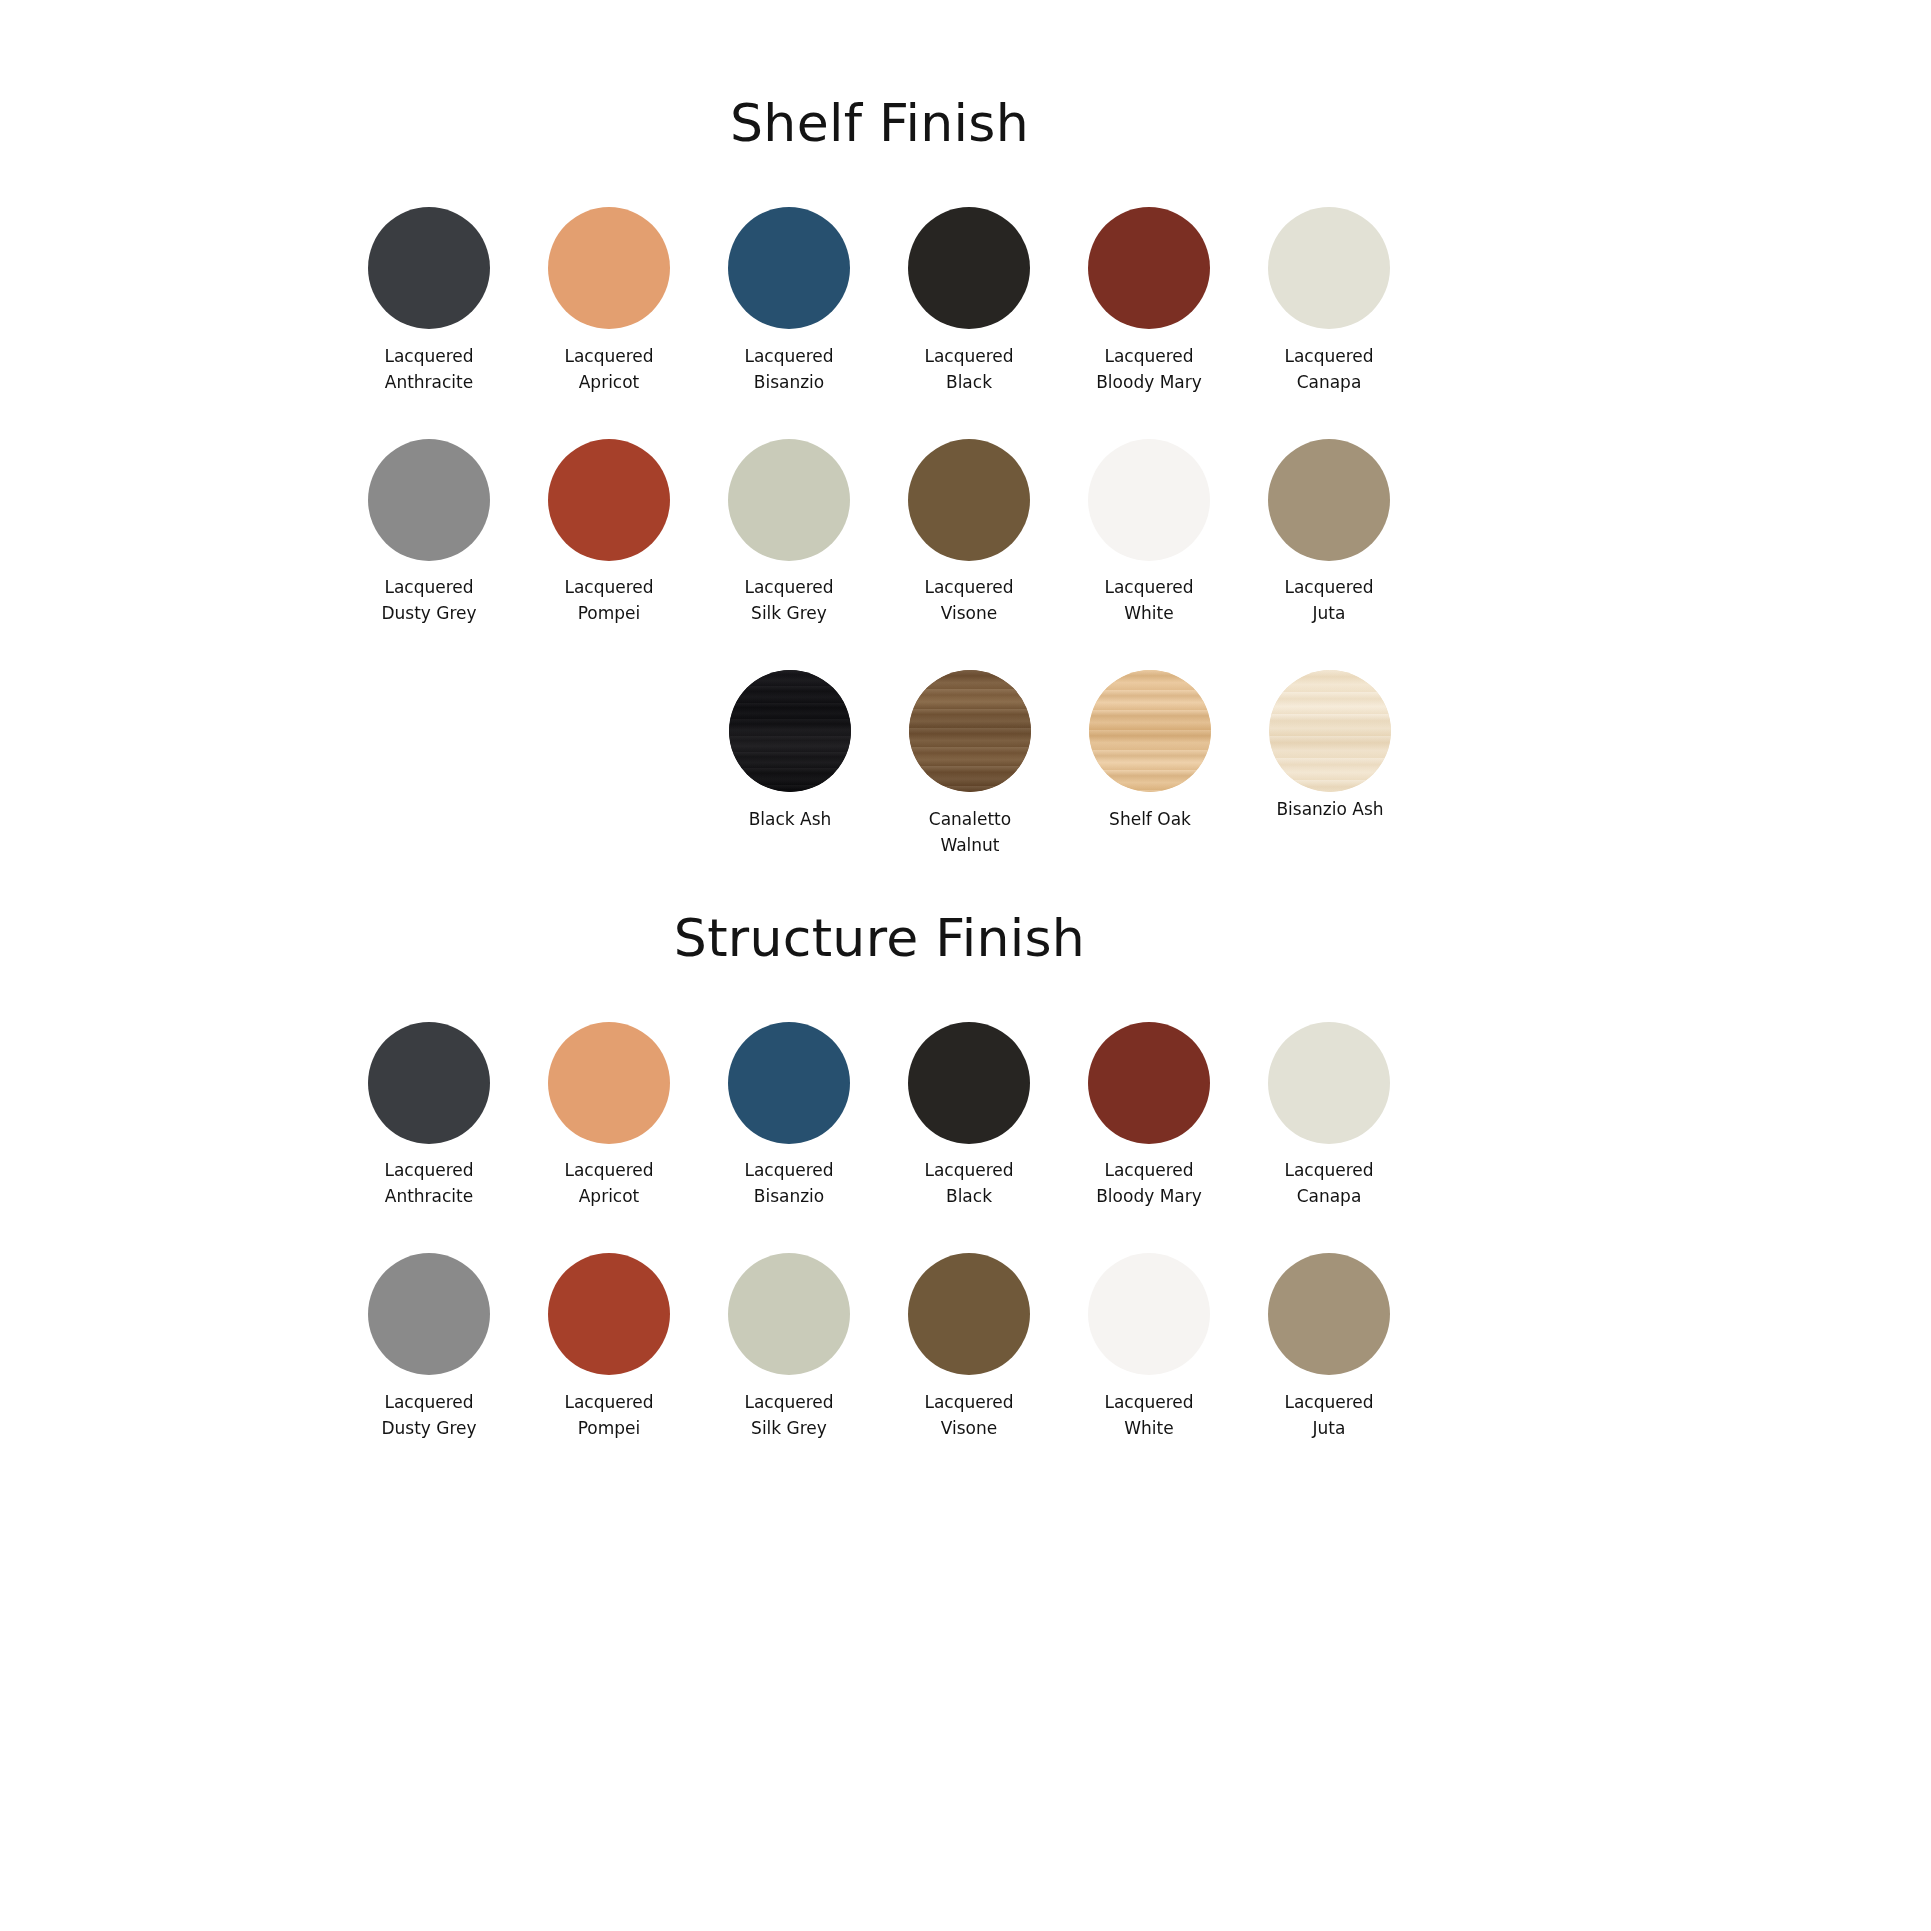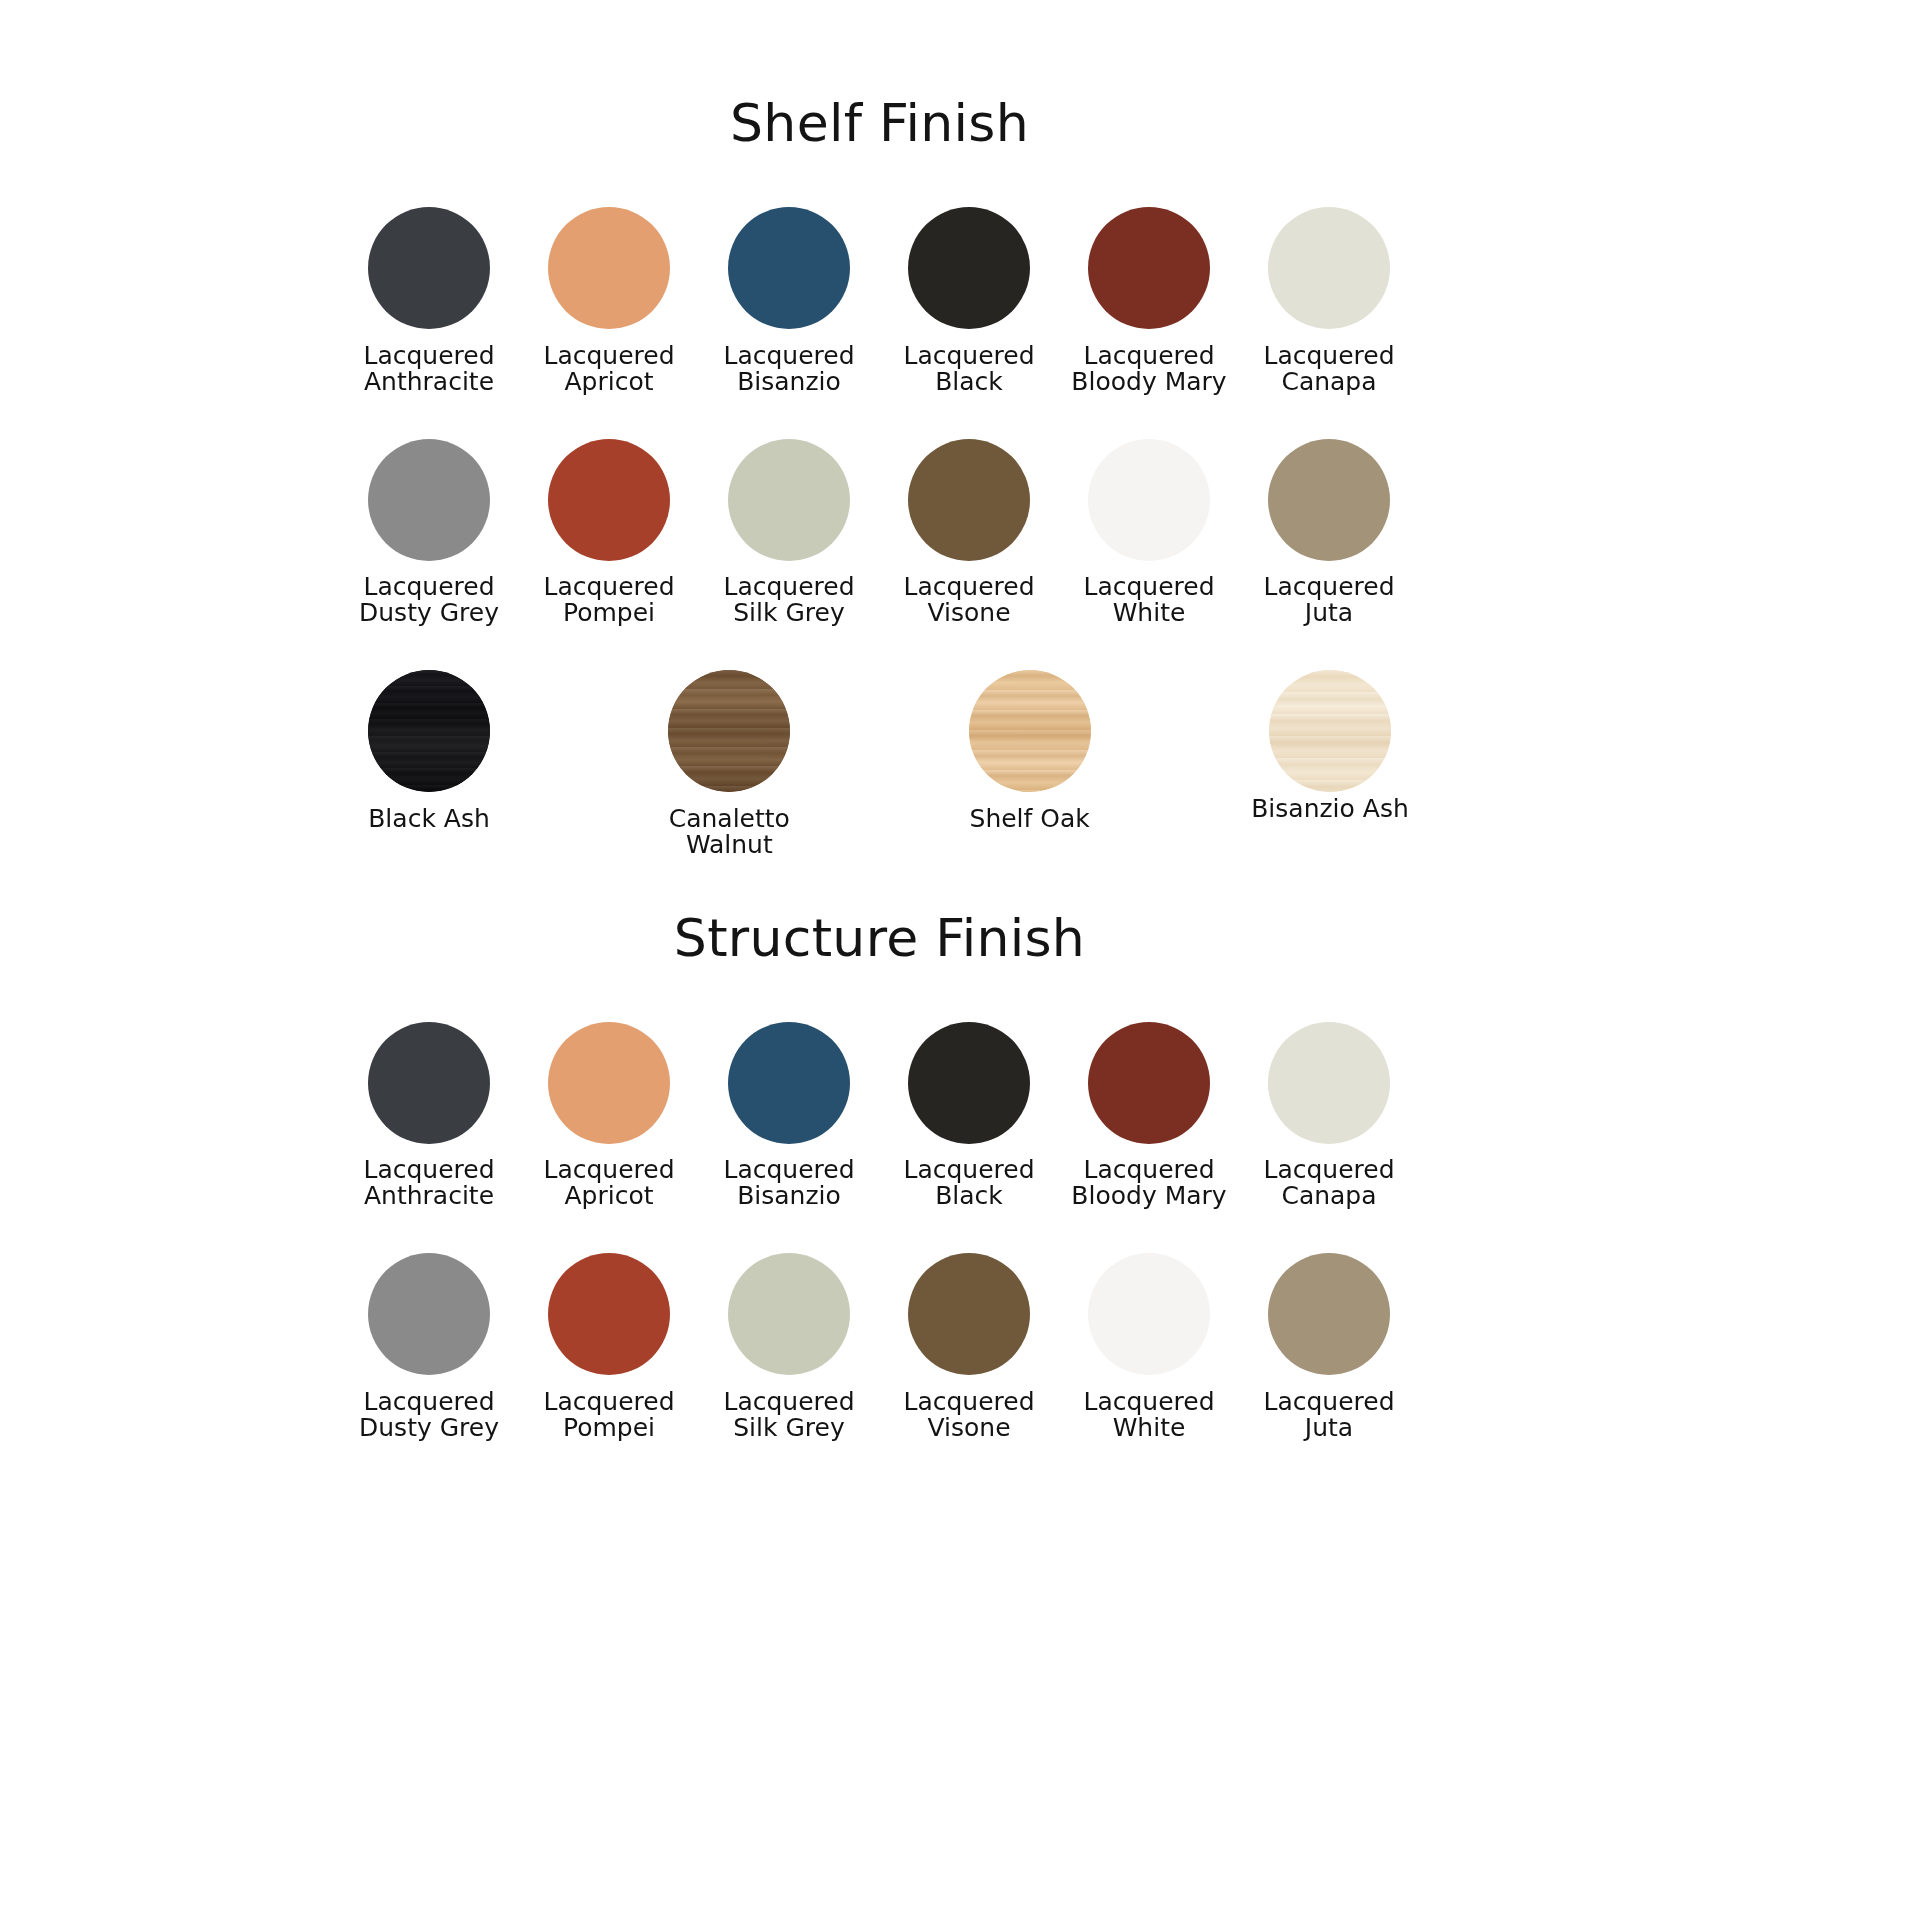--- a/index.html
+++ b/index.html
@@ -39,21 +39,21 @@
     display: block;
   }
 
   .swatch-row {
     display: flex;
     justify-content: flex-start;
     align-items: flex-start;
   }
 
   .swatch-row.centered {
-    justify-content: space-between;
+    justify-content: flex-end;
   }
 
   .swatch-cell {
     width: 180px;
     flex: 0 0 180px;
     display: flex;
     flex-direction: column;
     align-items: center;
     box-sizing: border-box;
   }
@@ -68,21 +68,21 @@
   }
 
   .swatch-circle .grain {
     position: absolute;
     inset: 0;
     border-radius: 50%;
   }
 
   .swatch-label {
     margin-top: 13.5px;
-    font-size: 25px;
+    font-size: 17px;
     line-height: 26px;
     text-align: center;
     color: #131313;
     white-space: pre-line;
     font-weight: 400;
   }
 
   
   .row-gap-1 { margin-top: 54px; }
   .row-gap-2 { margin-top: 44px; }

